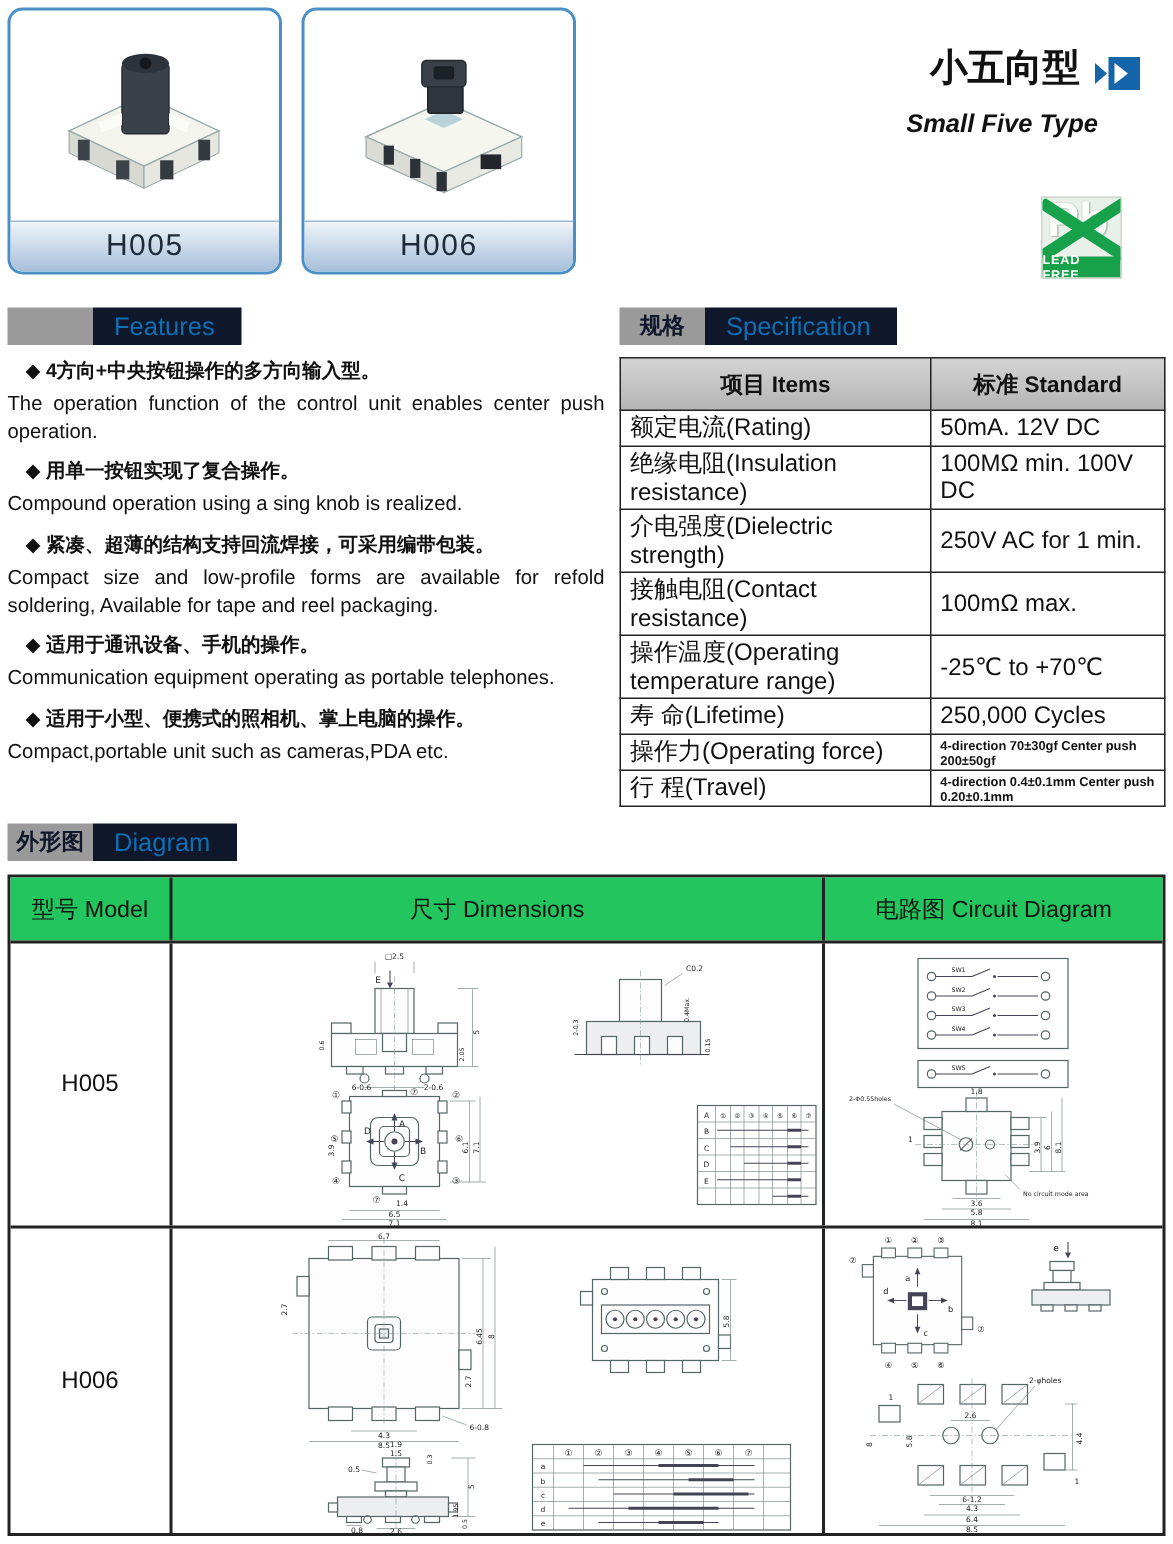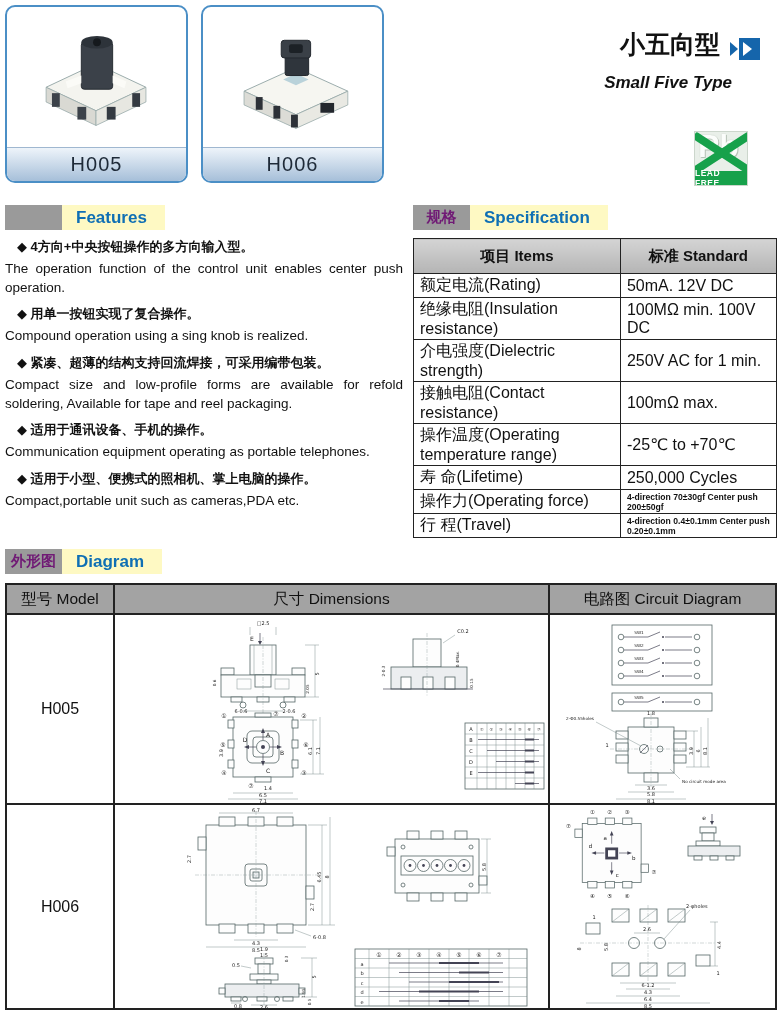--- a/index.html
+++ b/index.html
@@ -24,43 +24,43 @@
               border:1px solid #ccd6cc;overflow:hidden;box-sizing:border-box}
   .pb{position:absolute;top:-4px;left:3px;font-size:32px;font-weight:bold;color:#fbfdfb;
       text-shadow:0 0 1px #a9b6a9,1px 1px 0 #b9c4b9}
   .xbar{position:absolute;width:66px;height:8px;background:#17a14b;left:-6px;top:17px;border-radius:2px}
   .xbar.a{transform:rotate(33deg)} .xbar.b{transform:rotate(-33deg)}
   .lf-label{position:absolute;bottom:0;left:0;right:0;height:14px;background:#17a14b;color:#fff;
             font-size:8.5px;font-weight:bold;display:flex;align-items:center;justify-content:center;letter-spacing:.5px}
 
   
   .sec{display:flex;height:25px;margin-bottom:8px}
-  .sec .zh{background:#9a9a9a;color:#701a75;font-weight:bold;font-size:15px;display:flex;
+  .sec .zh{background:#9a9a9a;color:#0f172a;font-weight:bold;font-size:15px;display:flex;
            align-items:center;justify-content:center;min-width:57px;padding:0 4px;box-sizing:border-box}
-  .sec .en{background:#fef9c3;color:#0f6fb4;font-weight:bold;font-size:17px;display:flex;
+  .sec .en{background:#0f172a;color:#0f6fb4;font-weight:normal;font-size:17px;display:flex;
            align-items:center;padding:0 18px 0 14px}
 
   
   .cols{position:absolute;left:5px;top:205px;width:772px;display:flex;gap:10px}
   .col-l{width:398px}
   .col-r{width:364px}
   .feat .zh-line{font-size:13px;font-weight:bold;margin:8px 12px 4px;color:#111}
   .feat .en-line{font-size:13.5px;margin:0 0 7px;text-align:justify;line-height:1.38;color:#111}
 
   .spec{border-collapse:collapse;width:100%;margin-top:2px}
   .spec th{background:linear-gradient(#d4d4d4,#b4b4b4);font-size:15px;font-weight:bold;
            border:1px solid #222;height:32px;color:#111}
   .spec td{border:1px solid #222;font-size:16px;height:21px;padding:1px 6px;color:#111}
   .spec td:first-child{width:57%}
   .spec tbody tr:nth-child(n+7) td:last-child{font-size:8.6px;font-weight:bold}
 
   
   .diagram-sec{position:absolute;left:5px;top:549px;width:772px}
   .dg-table{border:2px solid #222;margin-top:9px;background:#fff}
-  .dg-head{display:flex;background:#a3a3a3;height:28px;font-size:15.5px;color:#111}
+  .dg-head{display:flex;background:#22c55e;height:42px;font-size:15.5px;color:#111}
   .dg-head>div{display:flex;align-items:center;justify-content:center;box-sizing:border-box}
   .hc1{width:106px}
   .hc2{width:437px;border-left:2px solid #222;border-right:2px solid #222}
   .hc3{flex:1}
   .dg-row{display:flex;border-top:2px solid #222}
   .m-cell{width:106px;display:flex;align-items:center;justify-content:center;font-size:16px;color:#111}
   .d-cell{width:437px;border-left:2px solid #222;border-right:2px solid #222;box-sizing:border-box}
   .c-cell{flex:1}
   svg{display:block}
 

